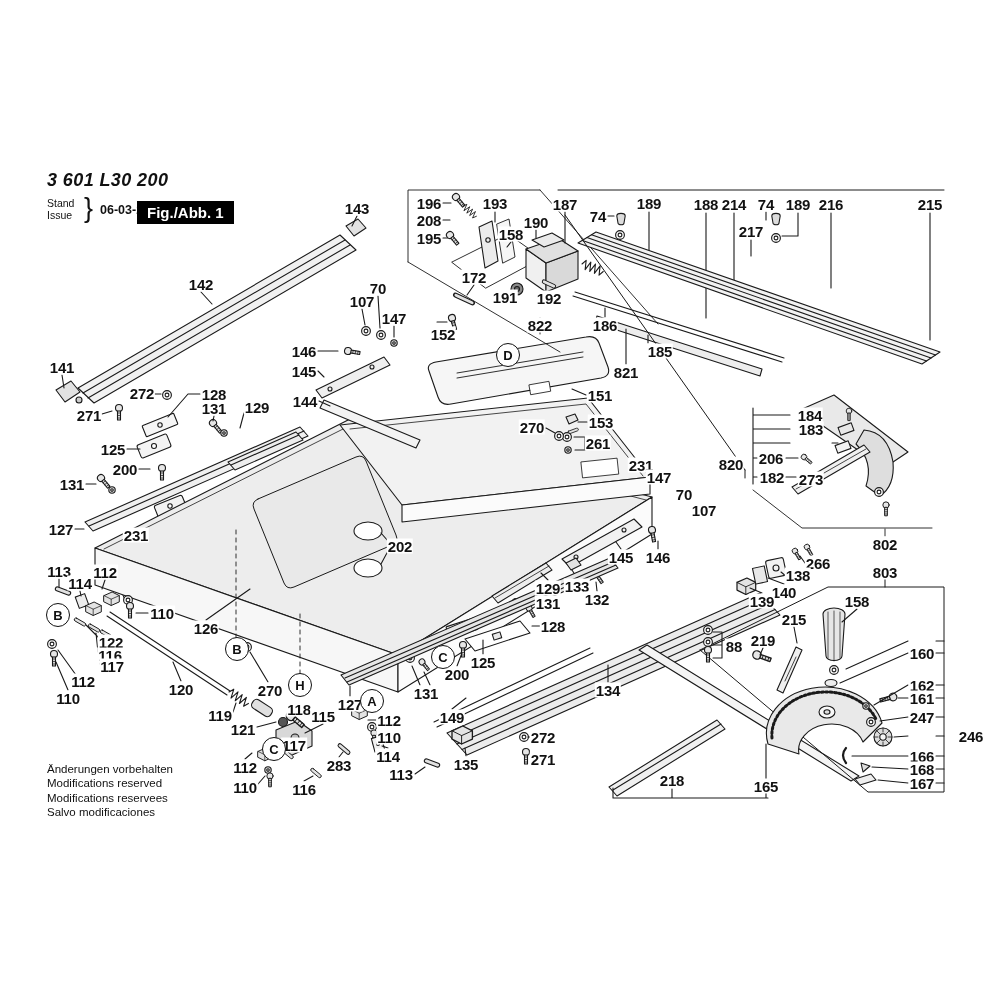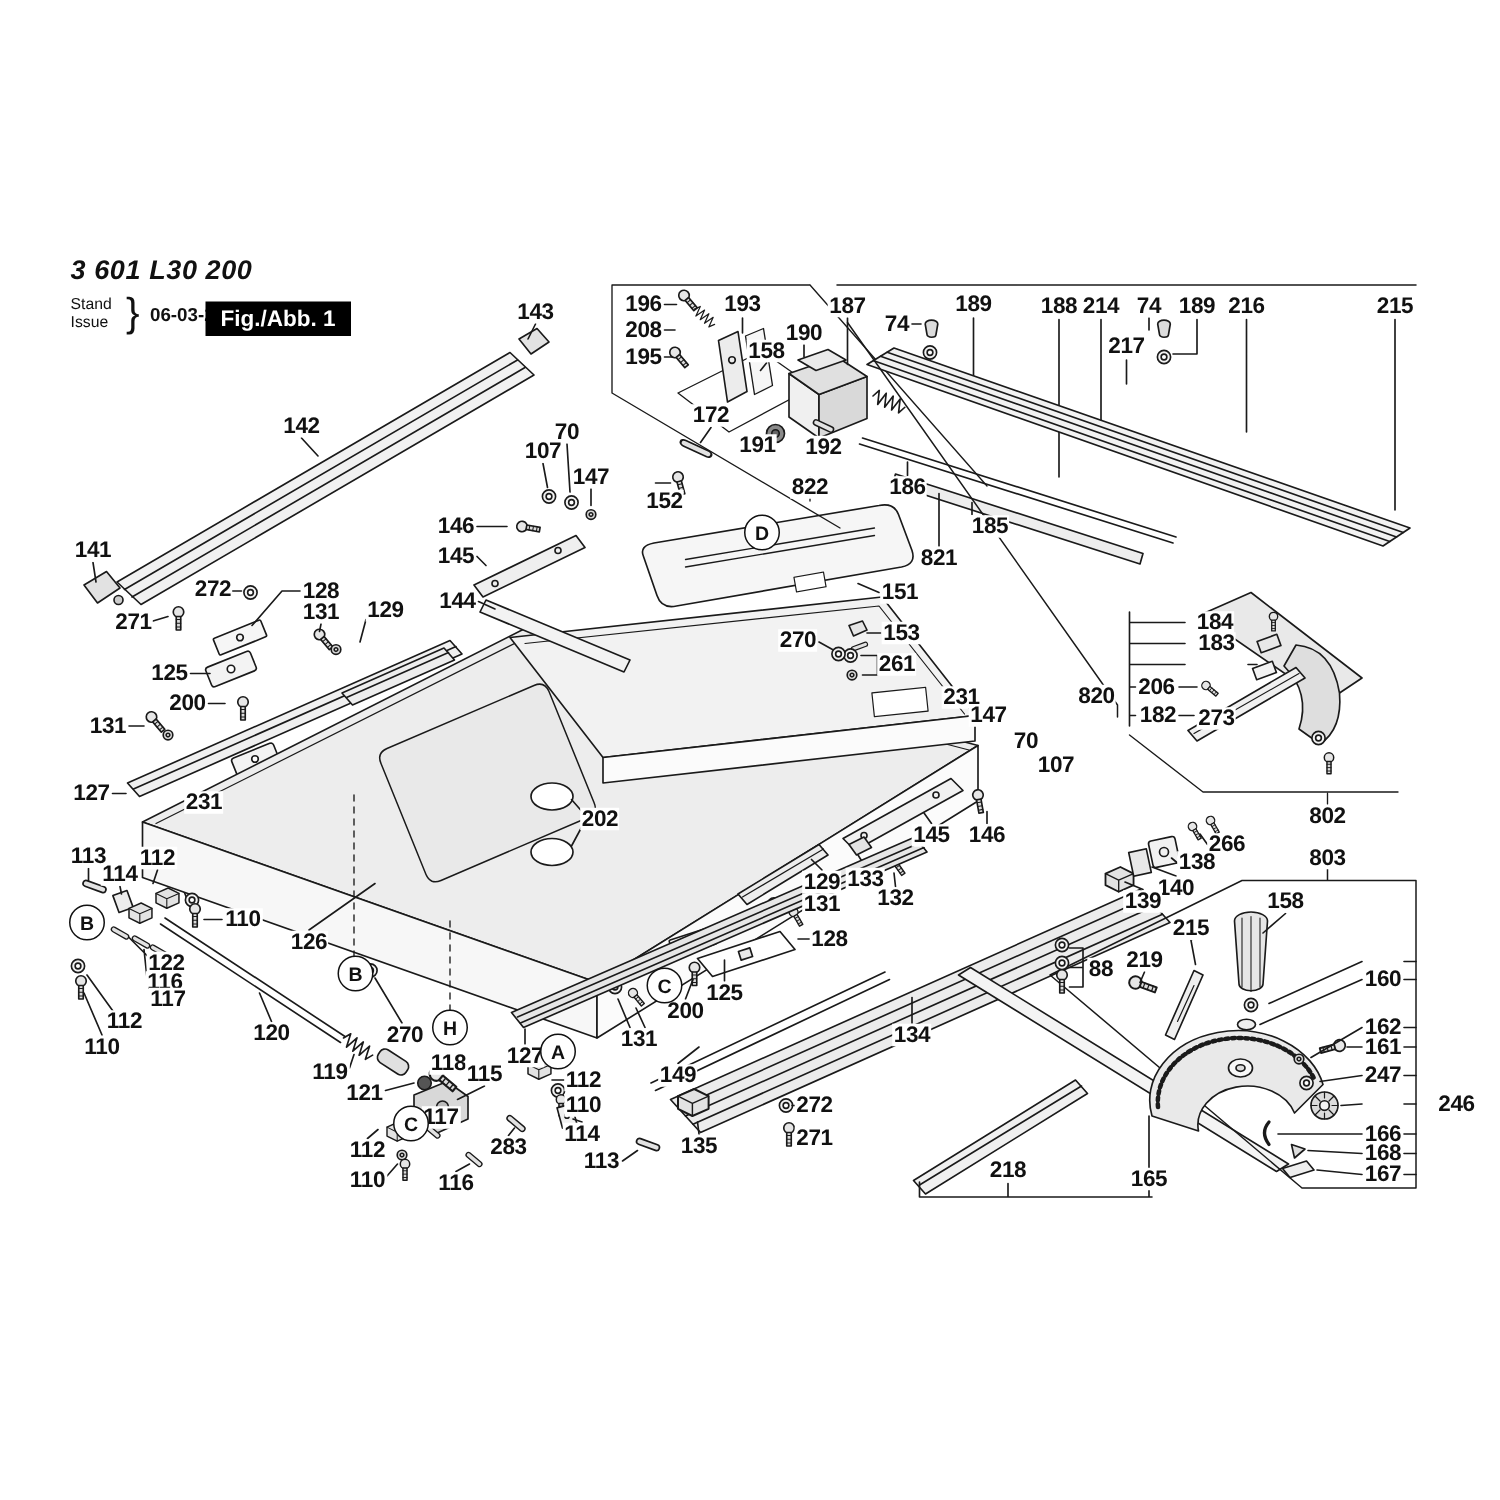--- a/index.html
+++ b/index.html
@@ -321,20 +321,26 @@
 
   <div class="hdr-partnum">3 601 L30 200</div>
   <div class="hdr-standissue">
     <div>Stand</div>
     <div>Issue</div>
   </div>
   <div class="hdr-brace">}</div>
   <div class="hdr-date">06-03-21</div>
   <div class="fig-badge">Fig./Abb. 1</div>
 
+  <div class="footer">
+    <div>Änderungen vorbehalten</div>
+    <div>Modifications reserved</div>
+    <div>Modifications reservees</div>
+    <div>Salvo modificaciones</div>
+  </div>
 
   <div>
       <div class="part-label" style="left: 357px; top: 208px;">143</div>
       <div class="part-label" style="left: 429px; top: 203px;">196</div>
       <div class="part-label" style="left: 429px; top: 220px;">208</div>
       <div class="part-label" style="left: 429px; top: 238px;">195</div>
       <div class="part-label" style="left: 495px; top: 203px;">193</div>
       <div class="part-label" style="left: 536px; top: 222px;">190</div>
       <div class="part-label" style="left: 511px; top: 234px;">158</div>
       <div class="part-label" style="left: 565px; top: 204px;">187</div>

